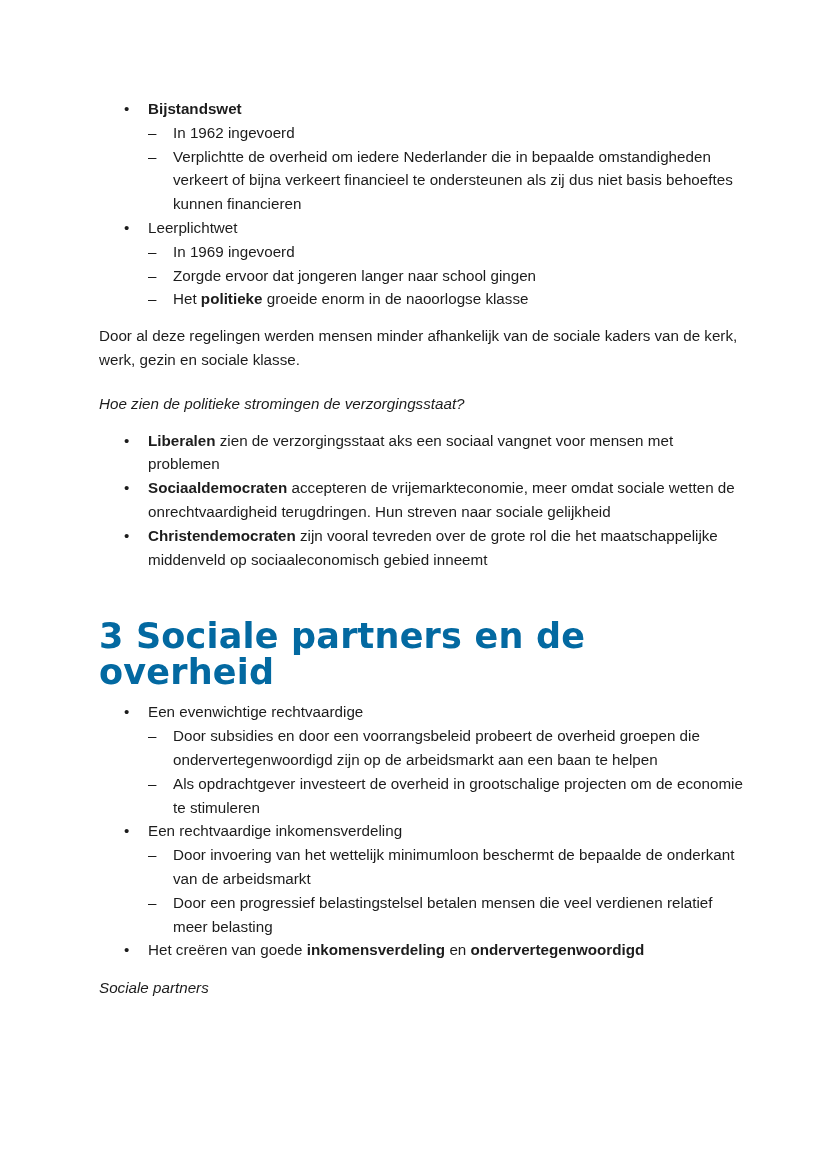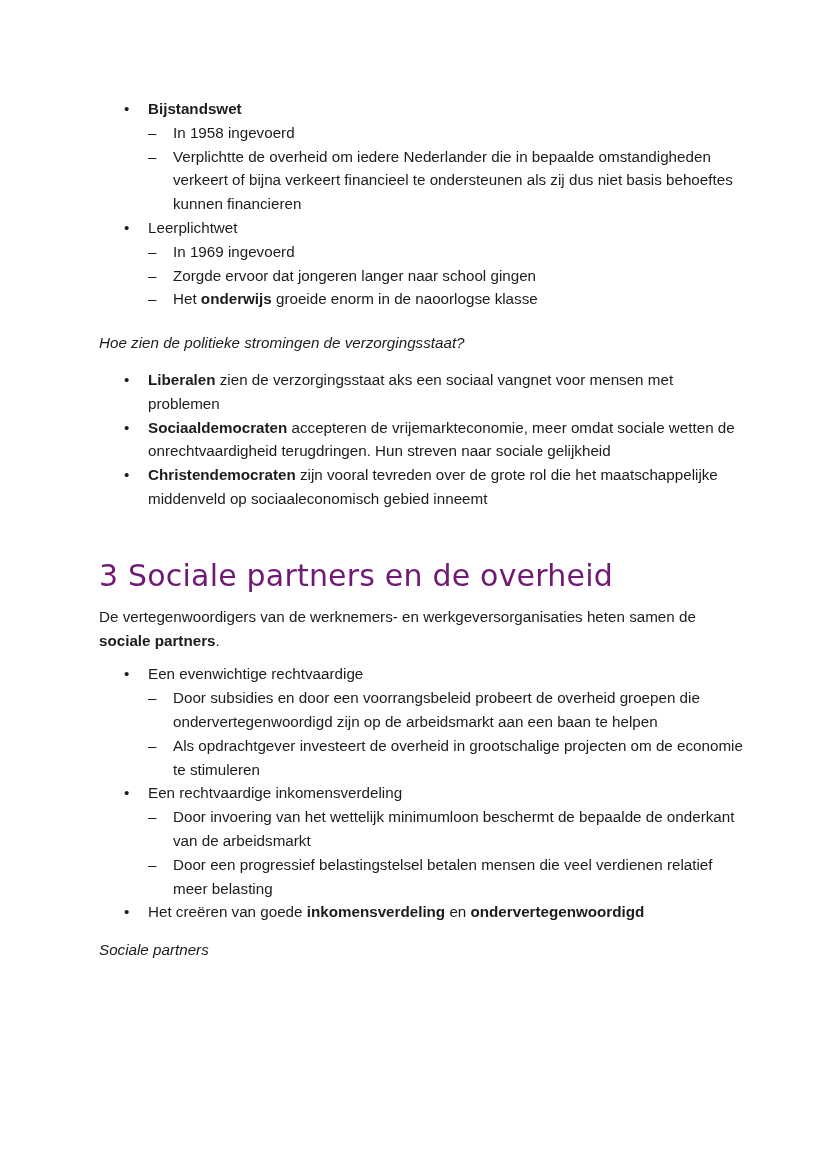--- a/index.html
+++ b/index.html
@@ -26,89 +26,89 @@
   .li.lvl2 { margin-left:49px; }
   .li.lvl2 > .marker { flex:0 0 25px; }
   .txt { flex:1 1 auto; }
   .b, .txt .b { font-weight:700; }
   p.para { margin-top:13px; }
   p.italic-line { margin-top:20px; font-style:italic; }
   ul.politics { margin-top:13px; }
   h1.heading {
     margin-top:47px;
     font-family:"DejaVu Sans", sans-serif;
-    font-size:30px;
+    font-size:35px;
     line-height:36px;
-    font-weight:400;
+    font-weight:700;
     letter-spacing:0.2px;
-    color:#701a75;
+    color:#0369a1;
   }
   p.partners-para { margin-top:11px; max-width:604px; }
   p.doelstellingen { margin-top:12px; }
   ul.goals { margin-top:10px; }
   p.sociale-partners { margin-top:14px; }
 </style>
 </head>
 <body>
 
 <div class="page">
   <div class="content">
 
     <ul class="list laws">
       <li class="li lvl1">
         <span class="marker">•</span>
         <span class="txt"><span class="b">Bijstandswet</span></span>
       </li>
       <li class="li lvl2">
         <span class="marker">–</span>
-        <span class="txt"><span>In 1958 ingevoerd</span></span>
+        <span class="txt"><span>In 1962 ingevoerd</span></span>
       </li>
       <li class="li lvl2">
         <span class="marker">–</span>
         <span class="txt"><span>Verplichtte de overheid om iedere Nederlander die in bepaalde omstandigheden verkeert of bijna verkeert financieel te ondersteunen als zij dus niet basis behoeftes kunnen financieren</span></span>
       </li>
       <li class="li lvl1">
         <span class="marker">•</span>
         <span class="txt"><span>Leerplichtwet</span></span>
       </li>
       <li class="li lvl2">
         <span class="marker">–</span>
         <span class="txt"><span>In 1969 ingevoerd</span></span>
       </li>
       <li class="li lvl2">
         <span class="marker">–</span>
         <span class="txt"><span>Zorgde ervoor dat jongeren langer naar school gingen</span></span>
       </li>
       <li class="li lvl2">
         <span class="marker">–</span>
-        <span class="txt"><span>Het </span><span class="b">onderwijs</span><span> groeide enorm in de naoorlogse klasse</span></span>
+        <span class="txt"><span>Het </span><span class="b">politieke</span><span> groeide enorm in de naoorlogse klasse</span></span>
       </li>
     </ul>
 
+    <p class="para">Door al deze regelingen werden mensen minder afhankelijk van de sociale kaders van de kerk, werk, gezin en sociale klasse.</p>
 
     <p class="italic-line">Hoe zien de politieke stromingen de verzorgingsstaat?</p>
 
     <ul class="list politics">
       <li class="li lvl1">
         <span class="marker">•</span>
         <span class="txt"><span class="b">Liberalen</span><span> zien de verzorgingsstaat aks een sociaal vangnet voor mensen met problemen</span></span>
       </li>
       <li class="li lvl1">
         <span class="marker">•</span>
         <span class="txt"><span class="b">Sociaaldemocraten</span><span> accepteren de vrijemarkteconomie, meer omdat sociale wetten de onrechtvaardigheid terugdringen. Hun streven naar sociale gelijkheid</span></span>
       </li>
       <li class="li lvl1">
         <span class="marker">•</span>
         <span class="txt"><span class="b">Christendemocraten</span><span> zijn vooral tevreden over de grote rol die het maatschappelijke middenveld op sociaaleconomisch gebied inneemt</span></span>
       </li>
     </ul>
 
     <h1 class="heading">3 Sociale partners en de overheid</h1>
 
-    <p class="para partners-para"><span>De vertegenwoordigers van de werknemers- en werkgeversorganisaties heten samen de </span><span class="b">sociale partners</span><span>.</span></p>
 
 
     <ul class="list goals">
       <li class="li lvl1">
         <span class="marker">•</span>
         <span class="txt"><span>Een evenwichtige rechtvaardige</span></span>
       </li>
       <li class="li lvl2">
         <span class="marker">–</span>
         <span class="txt"><span>Door subsidies en door een voorrangsbeleid probeert de overheid groepen die ondervertegenwoordigd zijn op de arbeidsmarkt aan een baan te helpen</span></span>

